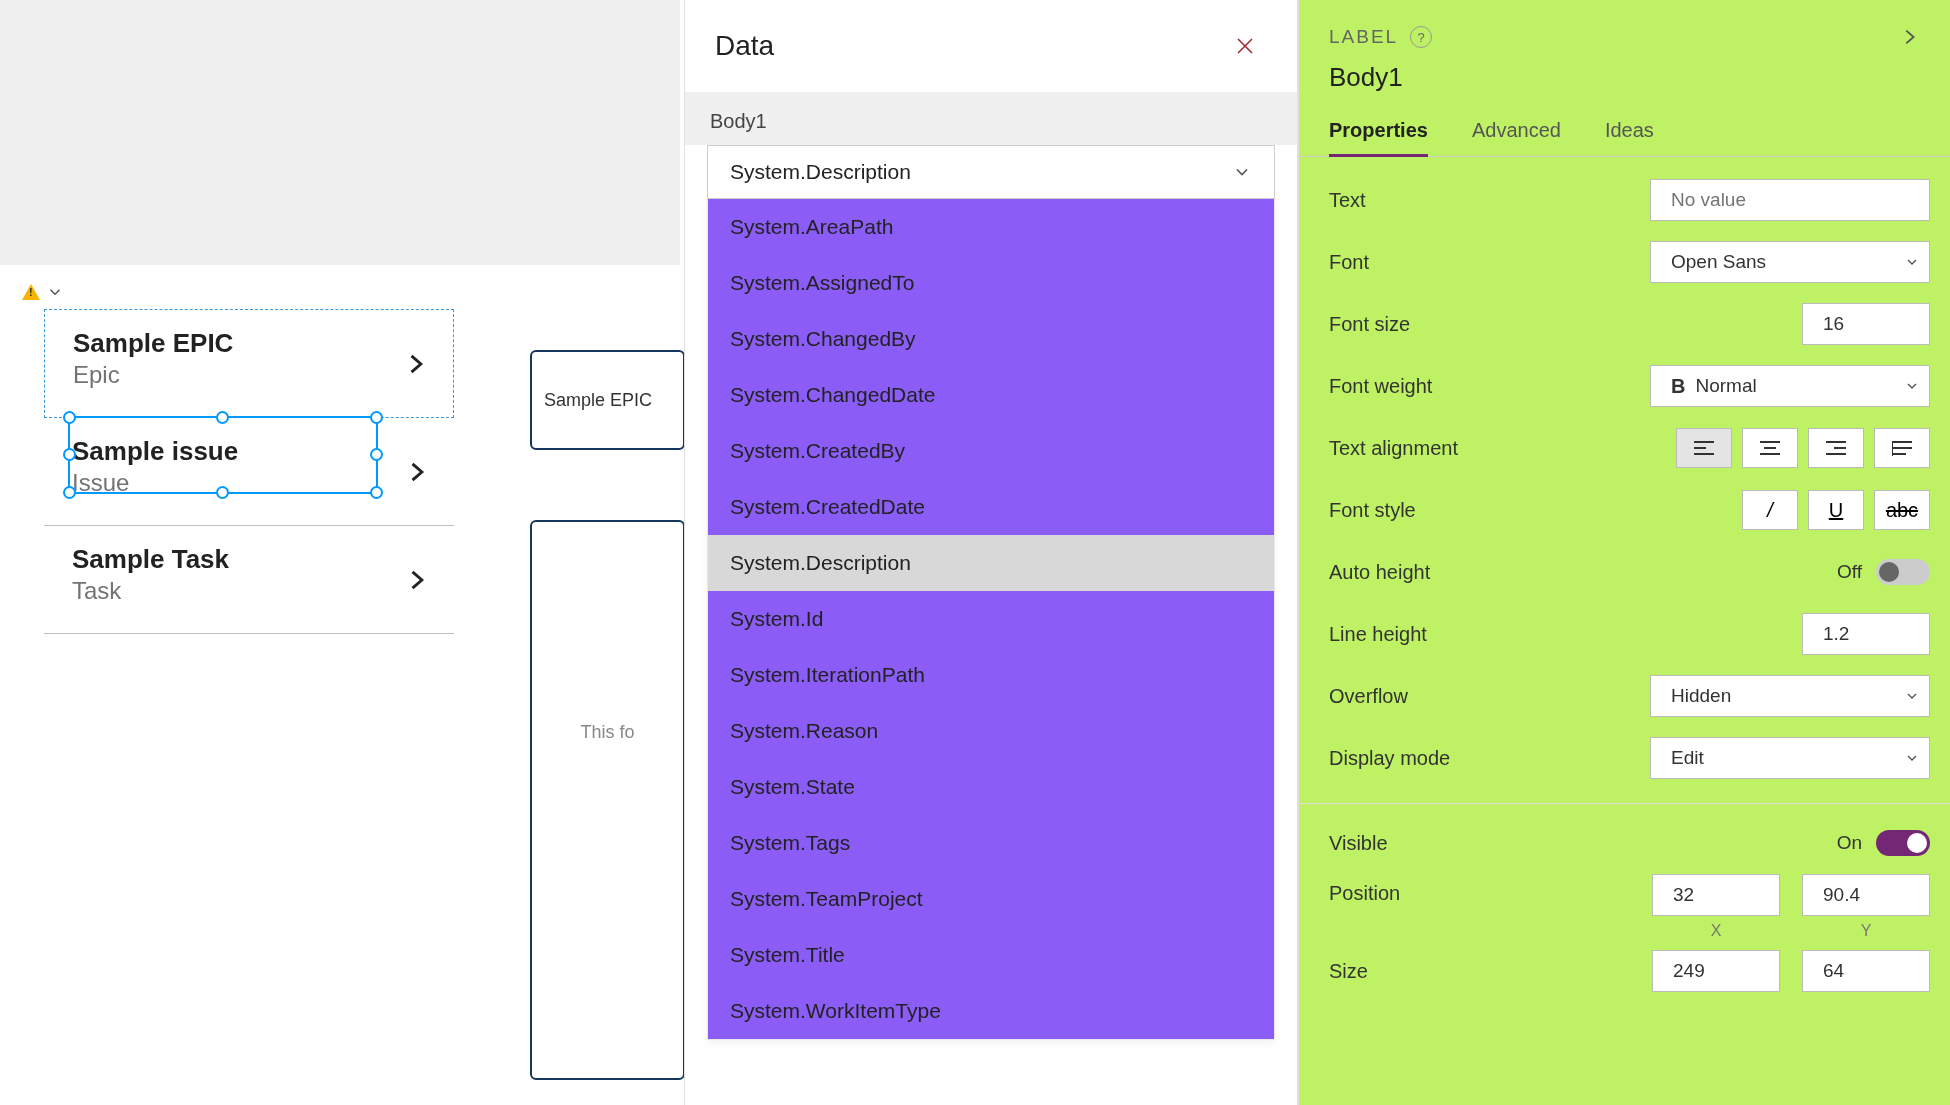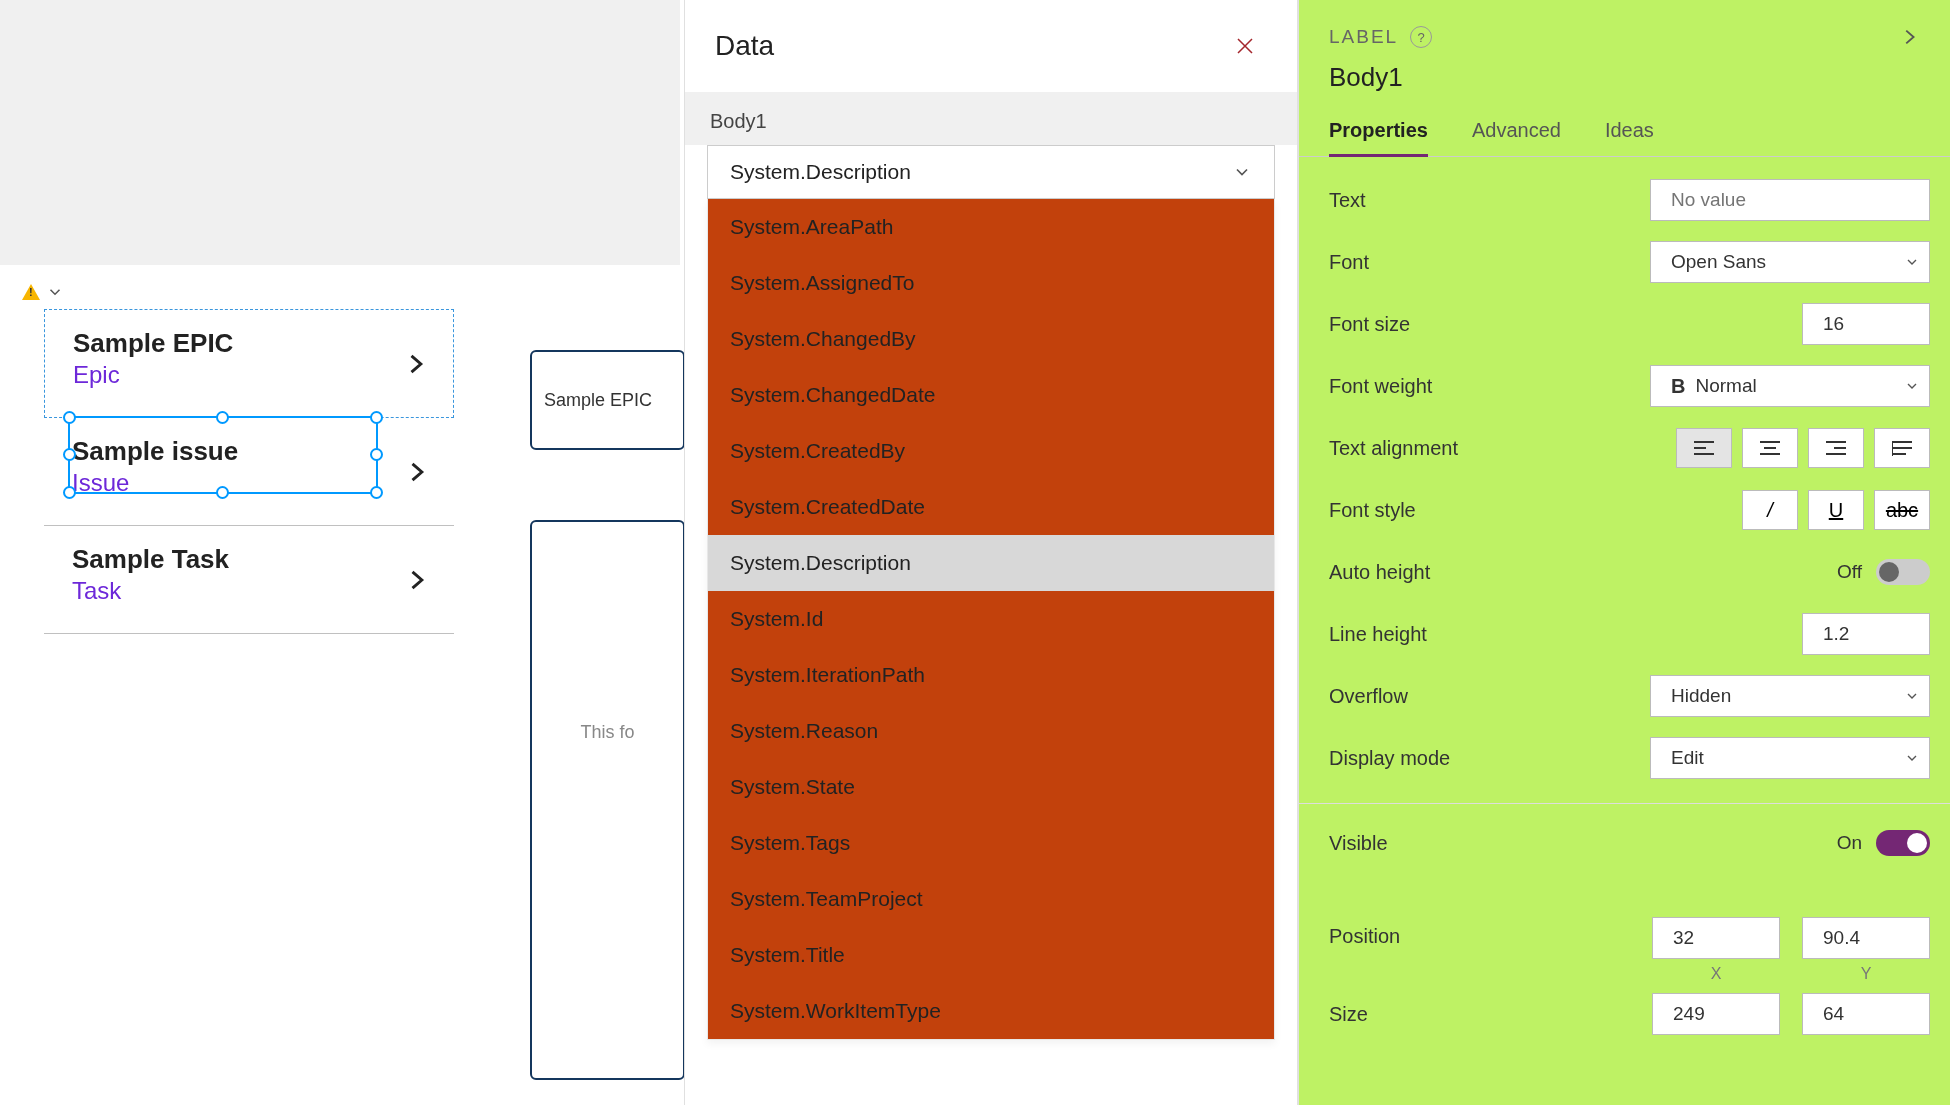--- a/index.html
+++ b/index.html
@@ -10,42 +10,42 @@
 .canvas-area { position: absolute; left: 0; top: 265px; width: 680px; height: 840px; background: #fff; }
 .warn-row { display: flex; align-items: center; gap: 6px; padding: 18px 0 0 22px; }
 .warn-icon { width: 0; height: 0; border-left: 9px solid transparent; border-right: 9px solid transparent; border-bottom: 16px solid #f7b500; position: relative; }
 .warn-icon::after { content: "!"; position: absolute; left: -2px; top: 2px; font-size: 11px; color: #333; font-weight: bold; }
 .chev-down-small svg { width: 18px; height: 18px; }
 
 .gallery { margin: 8px 0 0 44px; width: 410px; }
 .gallery-item { border-bottom: 1px solid #c0c0c0; padding: 18px 10px 28px 28px; position: relative; }
 .gallery-item:first-child { border: 1px dashed #3a96dd; }
 .gallery-item .title { font-size: 26px; font-weight: 600; color: #222; }
-.gallery-item .sub { font-size: 24px; color: #6d28d9; margin-top: 2px; }
+.gallery-item .sub { font-size: 24px; color: #737373; margin-top: 2px; }
 .gallery-item .chev { position: absolute; right: 24px; top: 50%; transform: translateY(-50%); }
 .gallery-item .chev svg { width: 28px; height: 28px; }
 
 .sel-box { position: absolute; left: 68px; top: 416px; width: 310px; height: 78px; border: 2px solid #0099ff; background: transparent; }
 .handle { position: absolute; width: 13px; height: 13px; border: 2px solid #0099ff; background: #fff; border-radius: 50%; }
 .h-tl { left: -7px; top: -7px; } .h-tc { left: 50%; top: -7px; margin-left: -7px; } .h-tr { right: -7px; top: -7px; }
 .h-ml { left: -7px; top: 50%; margin-top: -7px; } .h-mr { right: -7px; top: 50%; margin-top: -7px; }
 .h-bl { left: -7px; bottom: -7px; } .h-bc { left: 50%; bottom: -7px; margin-left: -7px; } .h-br { right: -7px; bottom: -7px; }
 
 .card-small { position: absolute; left: 530px; top: 350px; width: 155px; height: 100px; border: 2px solid #14365d; border-radius: 6px; display: flex; align-items: center; padding-left: 12px; font-size: 18px; color: #333; background: #fff; }
 .card-large { position: absolute; left: 530px; top: 520px; width: 155px; height: 560px; border: 2px solid #14365d; border-radius: 6px; display: flex; justify-content: center; padding-top: 200px; font-size: 18px; color: #888; background: #fff; }
 
 
 .data-panel { position: absolute; left: 684px; top: 0; width: 614px; height: 1105px; background: #fff; border-left: 1px solid #e0e0e0; border-right: 1px solid #e0e0e0; z-index: 5; }
 .data-header { display: flex; align-items: center; justify-content: space-between; padding: 30px 40px 30px 30px; }
 .data-header h2 { font-size: 28px; font-weight: 400; color: #222; }
 .close-btn { cursor: pointer; }
 .close-btn svg { width: 24px; height: 24px; }
 .data-sub { background: #f0f0f0; padding: 18px 0 12px 25px; font-size: 20px; color: #444; }
 .data-select { margin: 0 22px 0 22px; border: 1px solid #ccc; background: #fff; height: 54px; display: flex; align-items: center; justify-content: space-between; padding: 0 22px; font-size: 21px; color: #222; cursor: pointer; }
-.dropdown-list { margin: 0 22px; border: 1px solid #e8e8e8; border-top: none; background: #c2410c; box-shadow: 0 4px 8px rgba(0,0,0,0.05); }
+.dropdown-list { margin: 0 22px; border: 1px solid #e8e8e8; border-top: none; background: #8b5cf6; box-shadow: 0 4px 8px rgba(0,0,0,0.05); }
 .dropdown-item { height: 56px; display: flex; align-items: center; padding: 0 22px; font-size: 21px; color: #222; cursor: pointer; }
 .dropdown-item.selected { background: #d8d8d8; }
 
 
 .props-panel { position: absolute; left: 1298px; top: 0; width: 652px; height: 1105px; background: #bef264; border-left: 1px solid #e0e0e0; overflow: hidden; }
 .props-head { padding: 26px 30px 10px 30px; display: flex; align-items: center; justify-content: space-between; }
 .props-head-left { display: flex; align-items: center; gap: 12px; }
 .props-head .lbl { font-size: 19px; letter-spacing: 2px; color: #666; }
 .help-circ { width: 22px; height: 22px; border: 1px solid #999; border-radius: 50%; display: flex; align-items: center; justify-content: center; font-size: 13px; color: #666; }
 .expand-chev svg { width: 22px; height: 22px; }
@@ -319,21 +319,21 @@
 
     <div class="prop-row">
       <span class="prop-label">Visible</span>
       <div class="toggle-wrap">
         <span class="toggle-text">On</span>
         <div class="toggle on">
             <div class="knob"></div>
           </div>
       </div>
     </div>
-    <div class="prop-row" style="align-items:flex-start;margin-top:43px;">
+    <div class="prop-row" style="align-items:flex-start;">
       <span class="prop-label" style="padding-top:8px">Position</span>
       <div class="xy-row">
         <div class="xy-col">
           <input class="prop-input w-sm" value="32" style="">
           <span class="xy-lbl">X</span>
         </div>
         <div class="xy-col">
           <input class="prop-input w-sm" value="90.4" style="">
           <span class="xy-lbl">Y</span>
         </div>

